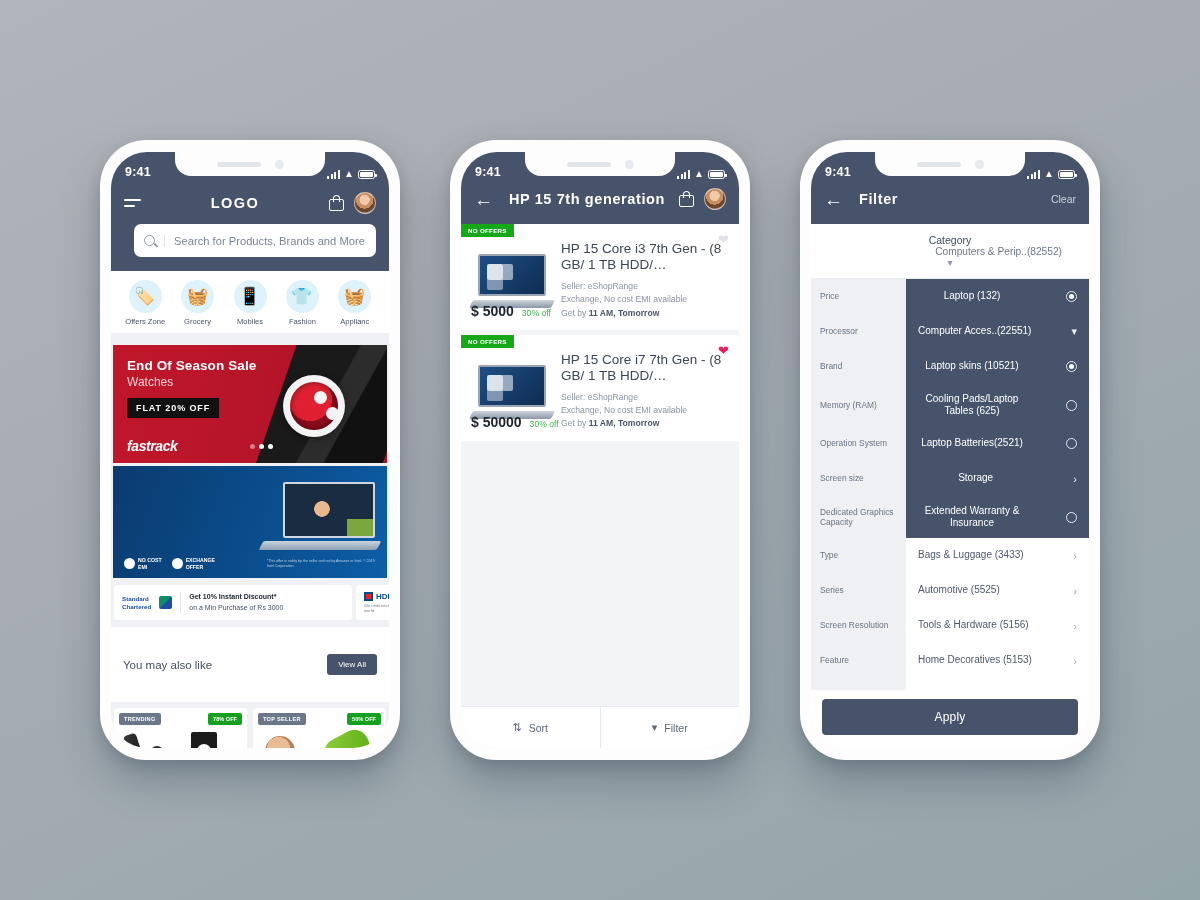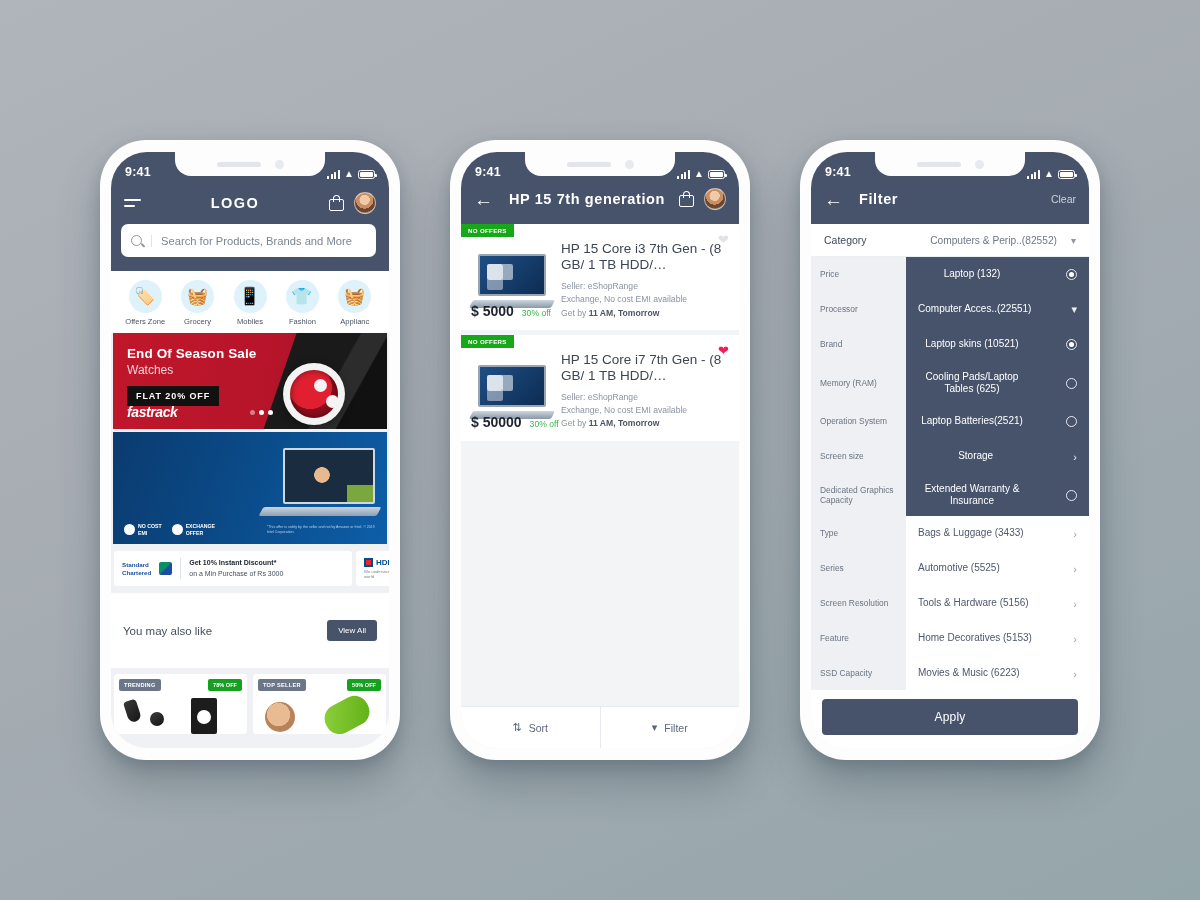--- a/index.html
+++ b/index.html
@@ -68,21 +68,21 @@
   .bag { width: 15px; height: 16px; position: relative; }
   .bag .body { position:absolute; bottom:0; width:15px; height:12px; border:1.6px solid #fff; border-radius:2px; }
   .bag .handle { position:absolute; top:0; left:3.6px; width:7.8px; height:7px; border:1.6px solid #fff; border-bottom:none; border-radius:5px 5px 0 0; }
   .avatar {
     width: 22px; height: 22px; border-radius: 50%;
     background: radial-gradient(circle at 48% 34%, #f0c9a8 0 30%, #c98f63 31% 52%, #6d4630 53% 72%, #8a6b52 73% 100%);
     border: 1.4px solid rgba(255,255,255,.55); flex-shrink: 0;
   }
 
   
-  .searchwrap { padding: 0 13px 14px 10px; }
+  .searchwrap { padding: 0 13px 14px 23px; }
   .searchbox {
     background: #fff; border-radius: 7px; height: 33px;
     display: flex; align-items: center; padding: 0 10px; gap: 9px;
   }
   .mag { width:11px;height:11px;border:1.6px solid #8e97a6;border-radius:50%;position:relative;flex-shrink:0; }
   .mag::after { content:''; position:absolute; width:1.6px;height:5px;background:#8e97a6;right:-2.4px;bottom:-3.4px;transform:rotate(-45deg);border-radius:1px; }
   .searchbox .ph { font-size: 11.2px; color: #7b8594; border-left: 1px solid #dfe3e8; padding-left: 9px; }
 
   
   .body1 { background: #eff1f4; height: calc(100% - 115px); overflow: hidden; }
@@ -90,21 +90,21 @@
   .cat { width: 53px; text-align: center; }
   .cat .circ {
     width: 33px; height: 33px; border-radius: 50%; background: #ddf2fb;
     margin: 0 auto 4px auto; display: flex; align-items: center; justify-content: center;
     font-size: 17px; line-height: 1;
   }
   .cat .lbl { font-size: 7.6px; color: #4b5565; white-space: nowrap; overflow: hidden; }
 
   
   .banner {
-    margin: 0 2px 0 2px; height: 96px; position: relative; overflow: hidden;
+    margin: 12px 2px 0 2px; height: 118px; position: relative; overflow: hidden;
     background: linear-gradient(100deg, #c0172a 0%, #b8152a 48%, #a81226 100%);
   }
   .banner .strap {
     position: absolute; right: -10px; top: -28px; width: 120px; height: 190px;
     background: linear-gradient(100deg, #1a1a1a 0 42%, #2c2c2c 43% 58%, #111 59% 100%);
     transform: rotate(19deg);
   }
   .banner .dial {
     position: absolute; right: 42px; top: 30px; width: 62px; height: 62px; border-radius: 50%;
     background: #f3f3f3; box-shadow: 0 2px 8px rgba(0,0,0,.35);
@@ -212,21 +212,21 @@
     flex: 1; display: flex; align-items: center; justify-content: center; gap: 7px;
     font-size: 10.5px; color: #5c6778;
   }
   .sortbar .sb + .sb { border-left: 1px solid #e6e9ed; }
   .sicon { font-size: 11px; }
 
   
   .body3 { height: calc(100% - 72px); display: flex; flex-direction: column; background: #fff; }
   .catrow {
     display: flex; align-items: center; justify-content: space-between;
-    padding: 10px 13px; background: #fff; border-bottom: 1px solid #eceff2;
+    padding: 10px 13px; background: #fff; border-bottom: 1px solid #eceff2; flex-direction: column;
   }
   .catrow .k { font-size: 10.5px; color: #3f4a5c; }
   .catrow .v { font-size: 10.2px; color: #6d7788; margin-left: auto; margin-right: 14px; }
   .chev-d { color: #8d96a5; font-size: 10px; }
   .filterbody { flex: 1; display: flex; overflow: hidden; }
   .fleft { width: 95px; background: #eef0f3; flex-shrink: 0; }
   .fl-item {
     height: 35px; display: flex; align-items: center; padding: 12px 9px;
     font-size: 8.4px; color: #6a7484; line-height: 1.25;
   }

